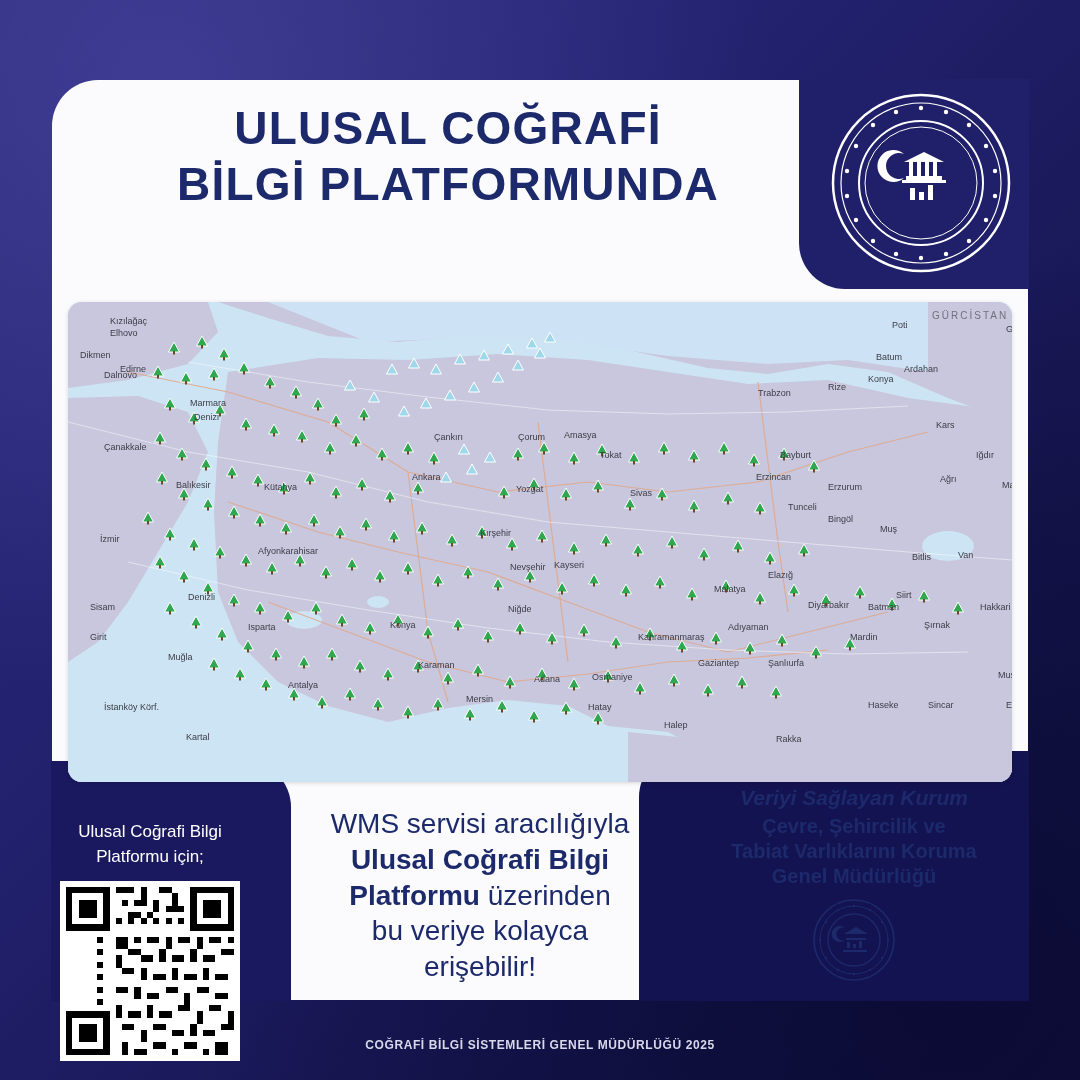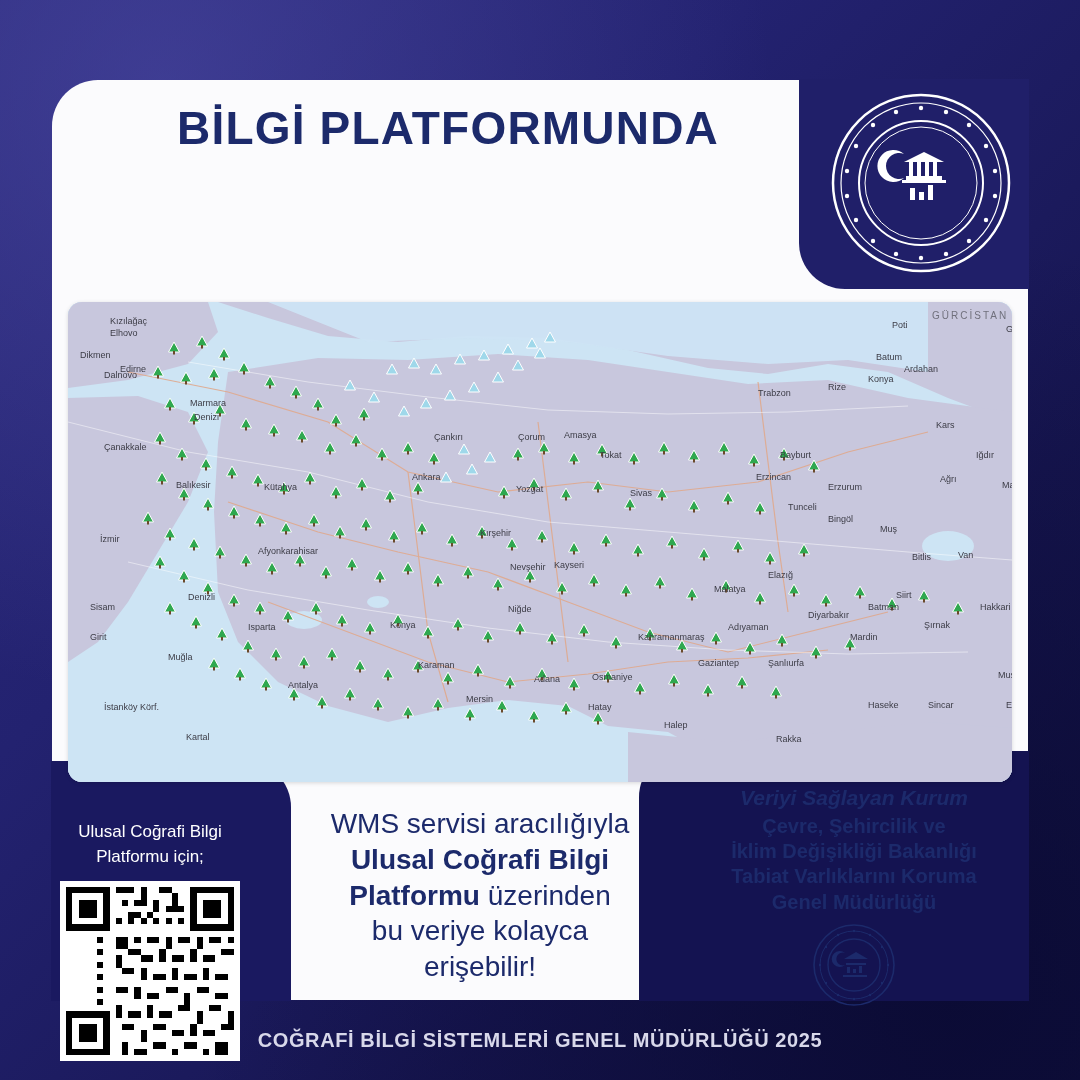--- a/index.html
+++ b/index.html
@@ -198,37 +198,38 @@
   }
 
   
   .footer {
     position: absolute;
     left: 0;
     right: 0;
     bottom: 28px;
     text-align: center;
     color: #d8d8ea;
-    font-size: 20px;
+    font-size: 12px;
     letter-spacing: .6px;
     font-weight: bold;
   }
 </style>
 </head>
 <body>
 
 <div class="poster">
 
   <div class="card">
     <div class="card-notch-tr"></div>
     <div class="card-notch-bl"></div>
     <div class="card-notch-br"></div>
   </div>
 
   <div class="title">
+    <span class="l2">ULUSAL COĞRAFİ</span>
     <span class="l3">BİLGİ PLATFORMUNDA</span>
   </div>
 
   <div class="emblem">
     <svg viewBox="0 0 182 182" width="182" height="182" aria-hidden="true">
       <circle cx="91" cy="91" r="88" fill="none" stroke="#ffffff" stroke-width="2.5"></circle>
       <circle cx="91" cy="91" r="80" fill="none" stroke="#ffffff" stroke-width="1.2"></circle>
       <circle cx="91" cy="91" r="62" fill="none" stroke="#ffffff" stroke-width="2"></circle>
       <circle cx="91" cy="91" r="56" fill="none" stroke="#ffffff" stroke-width="1"></circle>
       <g fill="#ffffff">
@@ -547,21 +548,21 @@
         <span class="map-label city" style="left: 890px; top: 248px;">Van</span>
         <span class="map-label city" style="left: 812px; top: 222px;">Muş</span>
         <span class="map-label city" style="left: 760px; top: 212px;">Bingöl</span>
         <span class="map-label city" style="left: 720px; top: 200px;">Tunceli</span>
         <span class="map-label city" style="left: 844px; top: 250px;">Bitlis</span>
         <span class="map-label city" style="left: 912px; top: 300px;">Hakkari</span>
         <span class="map-label city" style="left: 856px; top: 318px;">Şırnak</span>
         <span class="map-label city" style="left: 828px; top: 288px;">Siirt</span>
         <span class="map-label city" style="left: 782px; top: 330px;">Mardin</span>
         <span class="map-label city" style="left: 800px; top: 300px;">Batman</span>
-        <span class="map-label city" style="left: 740px; top: 298px; margin-top: 10px;">Diyarbakır</span>
+        <span class="map-label city" style="left: 740px; top: 298px;">Diyarbakır</span>
         <span class="map-label city" style="left: 660px; top: 320px;">Adıyaman</span>
         <span class="map-label city" style="left: 646px; top: 282px;">Malatya</span>
         <span class="map-label city" style="left: 700px; top: 268px;">Elazığ</span>
         <span class="map-label city" style="left: 700px; top: 356px;">Şanlıurfa</span>
         <span class="map-label city" style="left: 630px; top: 356px;">Gaziantep</span>
         <span class="map-label city" style="left: 570px; top: 330px;">Kahramanmaraş</span>
         <span class="map-label city" style="left: 524px; top: 370px;">Osmaniye</span>
         <span class="map-label city" style="left: 520px; top: 400px;">Hatay</span>
         <span class="map-label city" style="left: 596px; top: 418px;">Halep</span>
         <span class="map-label city" style="left: 708px; top: 432px;">Rakka</span>
@@ -585,21 +586,20 @@
     <span class="thin">WMS servisi aracılığıyla</span><br>
     <span>Ulusal Coğrafi Bilgi</span><br>
     <span>Platformu</span><span class="thin"> üzerinden</span><br>
     <span class="thin">bu veriye kolayca</span><br>
     <span class="thin">erişebilir!</span>
   </div>
 
   <div class="provider">
     <div class="p-title">Veriyi Sağlayan Kurum</div>
     <div class="p-line">Çevre, Şehircilik ve</div>
-    <div class="p-line">İklim Değişikliği Bakanlığı</div>
     <div class="p-line">Tabiat Varlıklarını Koruma</div>
     <div class="p-line">Genel Müdürlüğü</div>
     <div class="provider-emblem">
       <svg viewBox="0 0 84 84" width="84" height="84" aria-hidden="true">
         <circle cx="42" cy="42" r="40" fill="none" stroke="#1c2a6b" stroke-width="1.6"></circle>
         <circle cx="42" cy="42" r="34" fill="none" stroke="#1c2a6b" stroke-width="1"></circle>
         <circle cx="42" cy="42" r="26" fill="none" stroke="#1c2a6b" stroke-width="1.4"></circle>
         <g fill="#1c2a6b">
           <path d="M33 30 a8 8 0 1 0 0 12 a6.4 6.4 0 1 1 0 -12 z"></path>
           <path d="M32 36 L44 29 L56 36 Z"></path>

